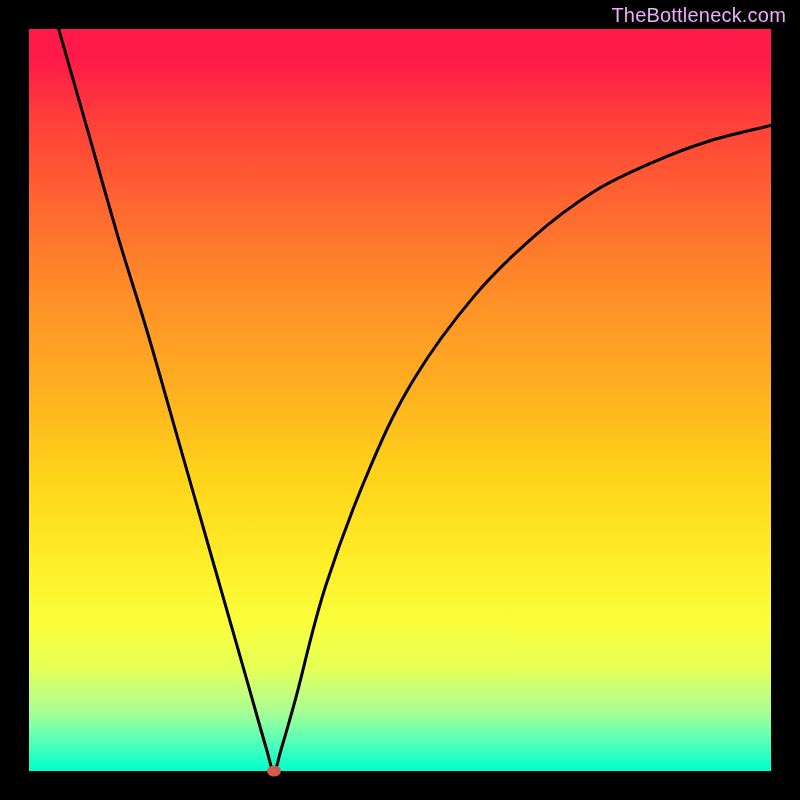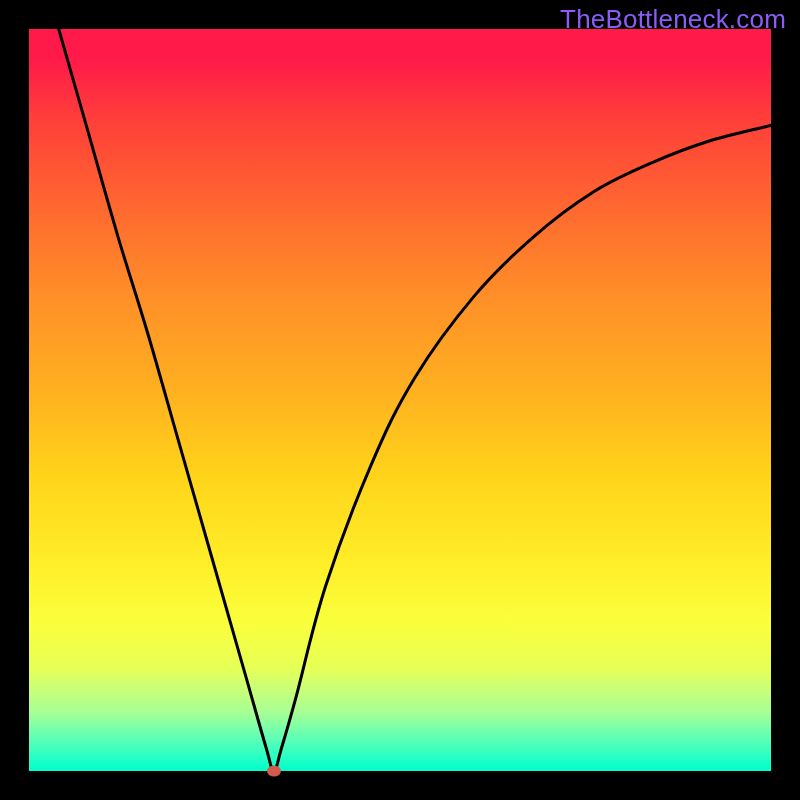--- a/index.html
+++ b/index.html
@@ -14,22 +14,22 @@
   .frame {
     position: relative;
     width: 800px;
     height: 800px;
     background: #000;
   }
   .watermark {
     position: absolute;
     top: 4px;
     right: 14px;
-    color: #8b5cf6;
-    font-size: 26px;
+    color: #f0abfc;
+    font-size: 20px;
     font-weight: 500;
     letter-spacing: 0.2px;
     user-select: none;
   }
   .plot {
     position: absolute;
     left: 29px;
     top: 29px;
     width: 742px;
     height: 742px;

